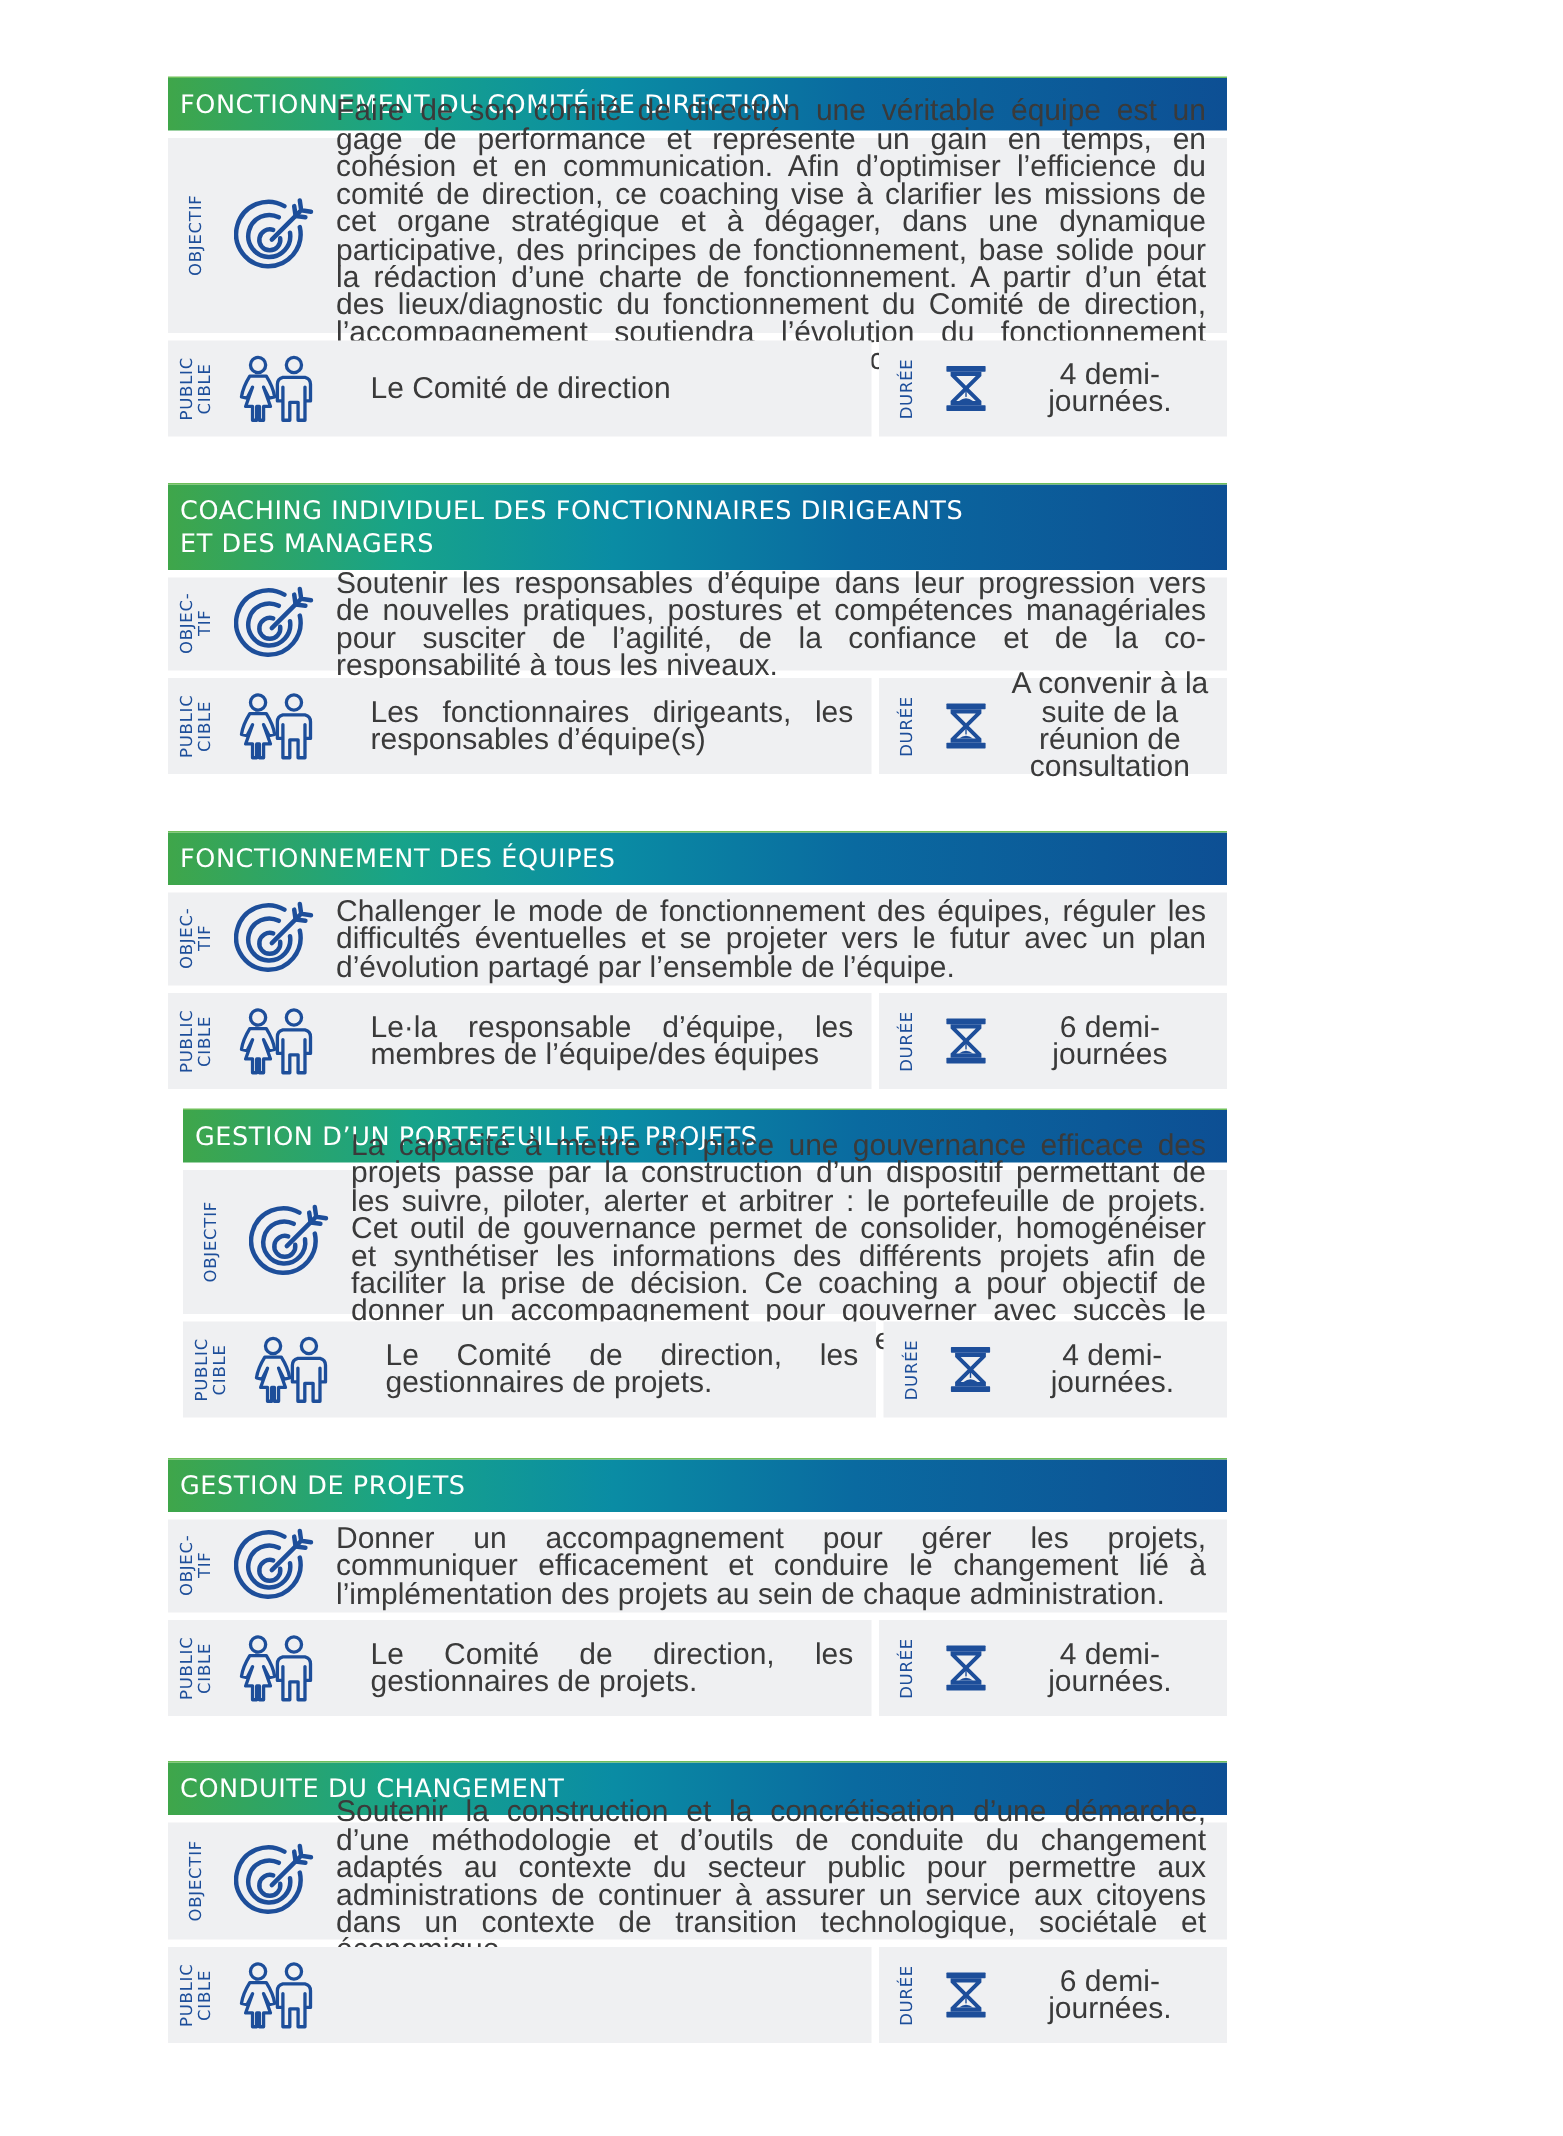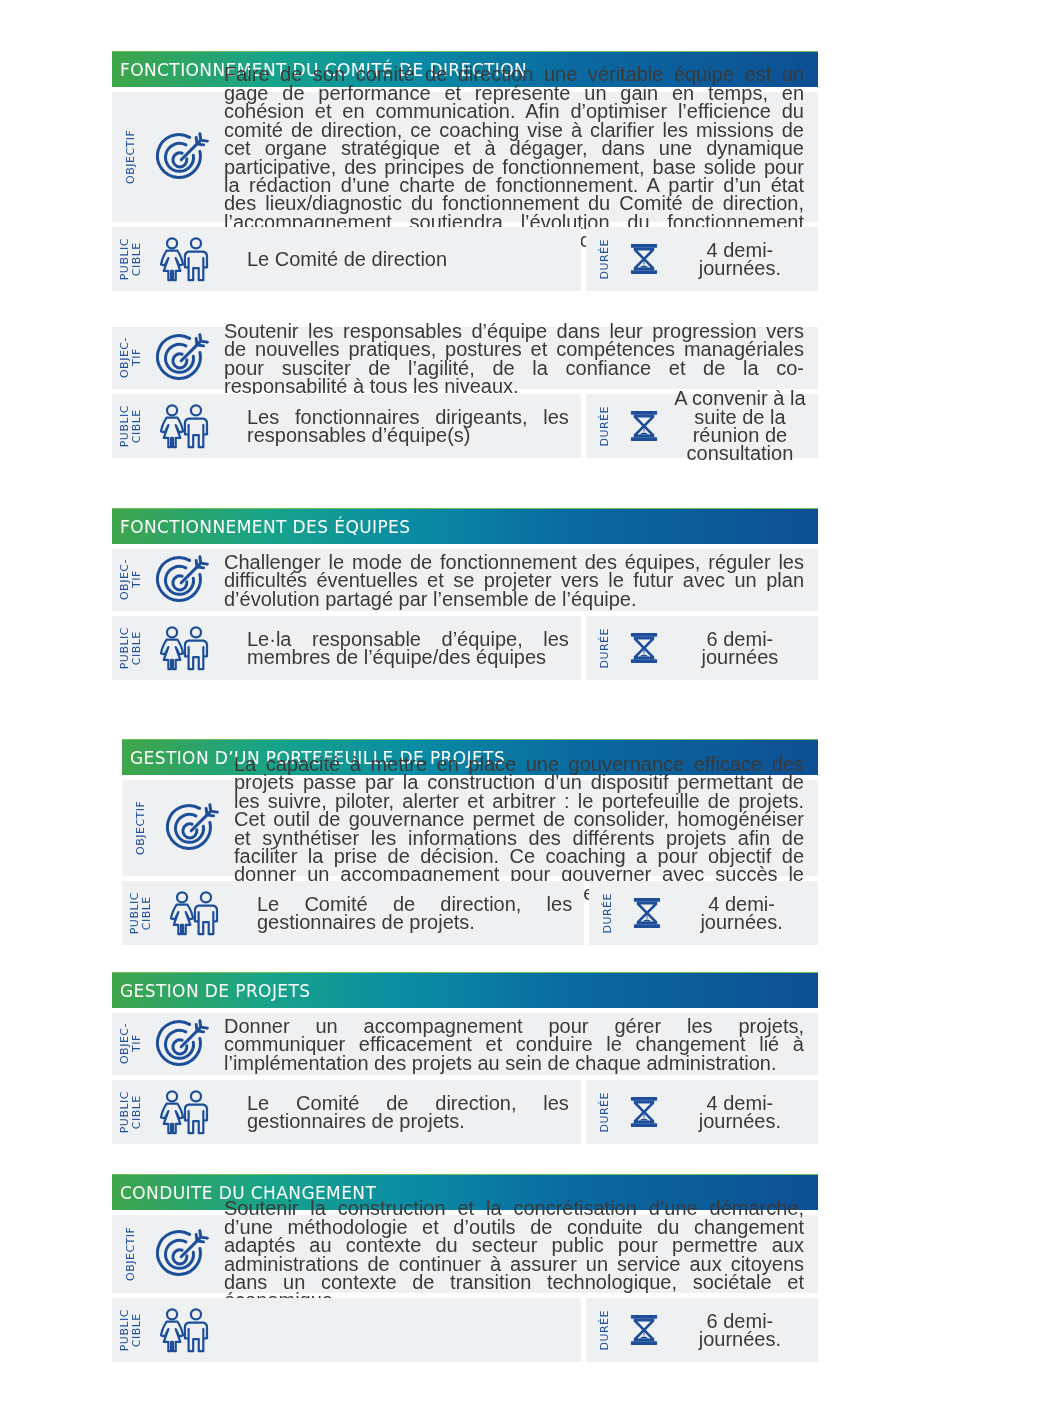--- a/index.html
+++ b/index.html
@@ -105,20 +105,21 @@
           <svg width="28" height="32">
             <use href="#ico-hourglass"></use>
           </svg>
         </div>
       <div class="text dur-text">4 demi-journées.</div>
     </div>
   </div>
 </div>
 
 <div class="section" style="top:322px;">
+  <div class="header" style="padding-right:160px;">COACHING INDIVIDUEL DES FONCTIONNAIRES DIRIGEANTS ET DES MANAGERS</div>
   <div class="row">
     <div class="panel obj-panel" style="height:62px;">
       <div class="vlabel" style="white-space:pre;">OBJEC-
 TIF</div>
       <div class="icon obj-icon">
           <svg width="56" height="56">
             <use href="#ico-target"></use>
           </svg>
         </div>
       <div class="text obj-text">Soutenir les responsables d’équipe dans leur progression vers de nouvelles pratiques, postures et compétences managériales pour susciter de l’agilité, de la confiance et de la co-responsabilité à tous les niveaux.</div>
@@ -140,21 +141,21 @@
       <div class="icon dur-icon">
           <svg width="28" height="32">
             <use href="#ico-hourglass"></use>
           </svg>
         </div>
       <div class="text dur-text">A convenir à la suite de la réunion de consultation</div>
     </div>
   </div>
 </div>
 
-<div class="section" style="top:508px;">
+<div class="section" style="top:554px;">
   <div class="header">FONCTIONNEMENT DES ÉQUIPES</div>
   <div class="row">
     <div class="panel obj-panel" style="height:62px;">
       <div class="vlabel" style="white-space:pre;">OBJEC-
 TIF</div>
       <div class="icon obj-icon">
           <svg width="56" height="56">
             <use href="#ico-target"></use>
           </svg>
         </div>

